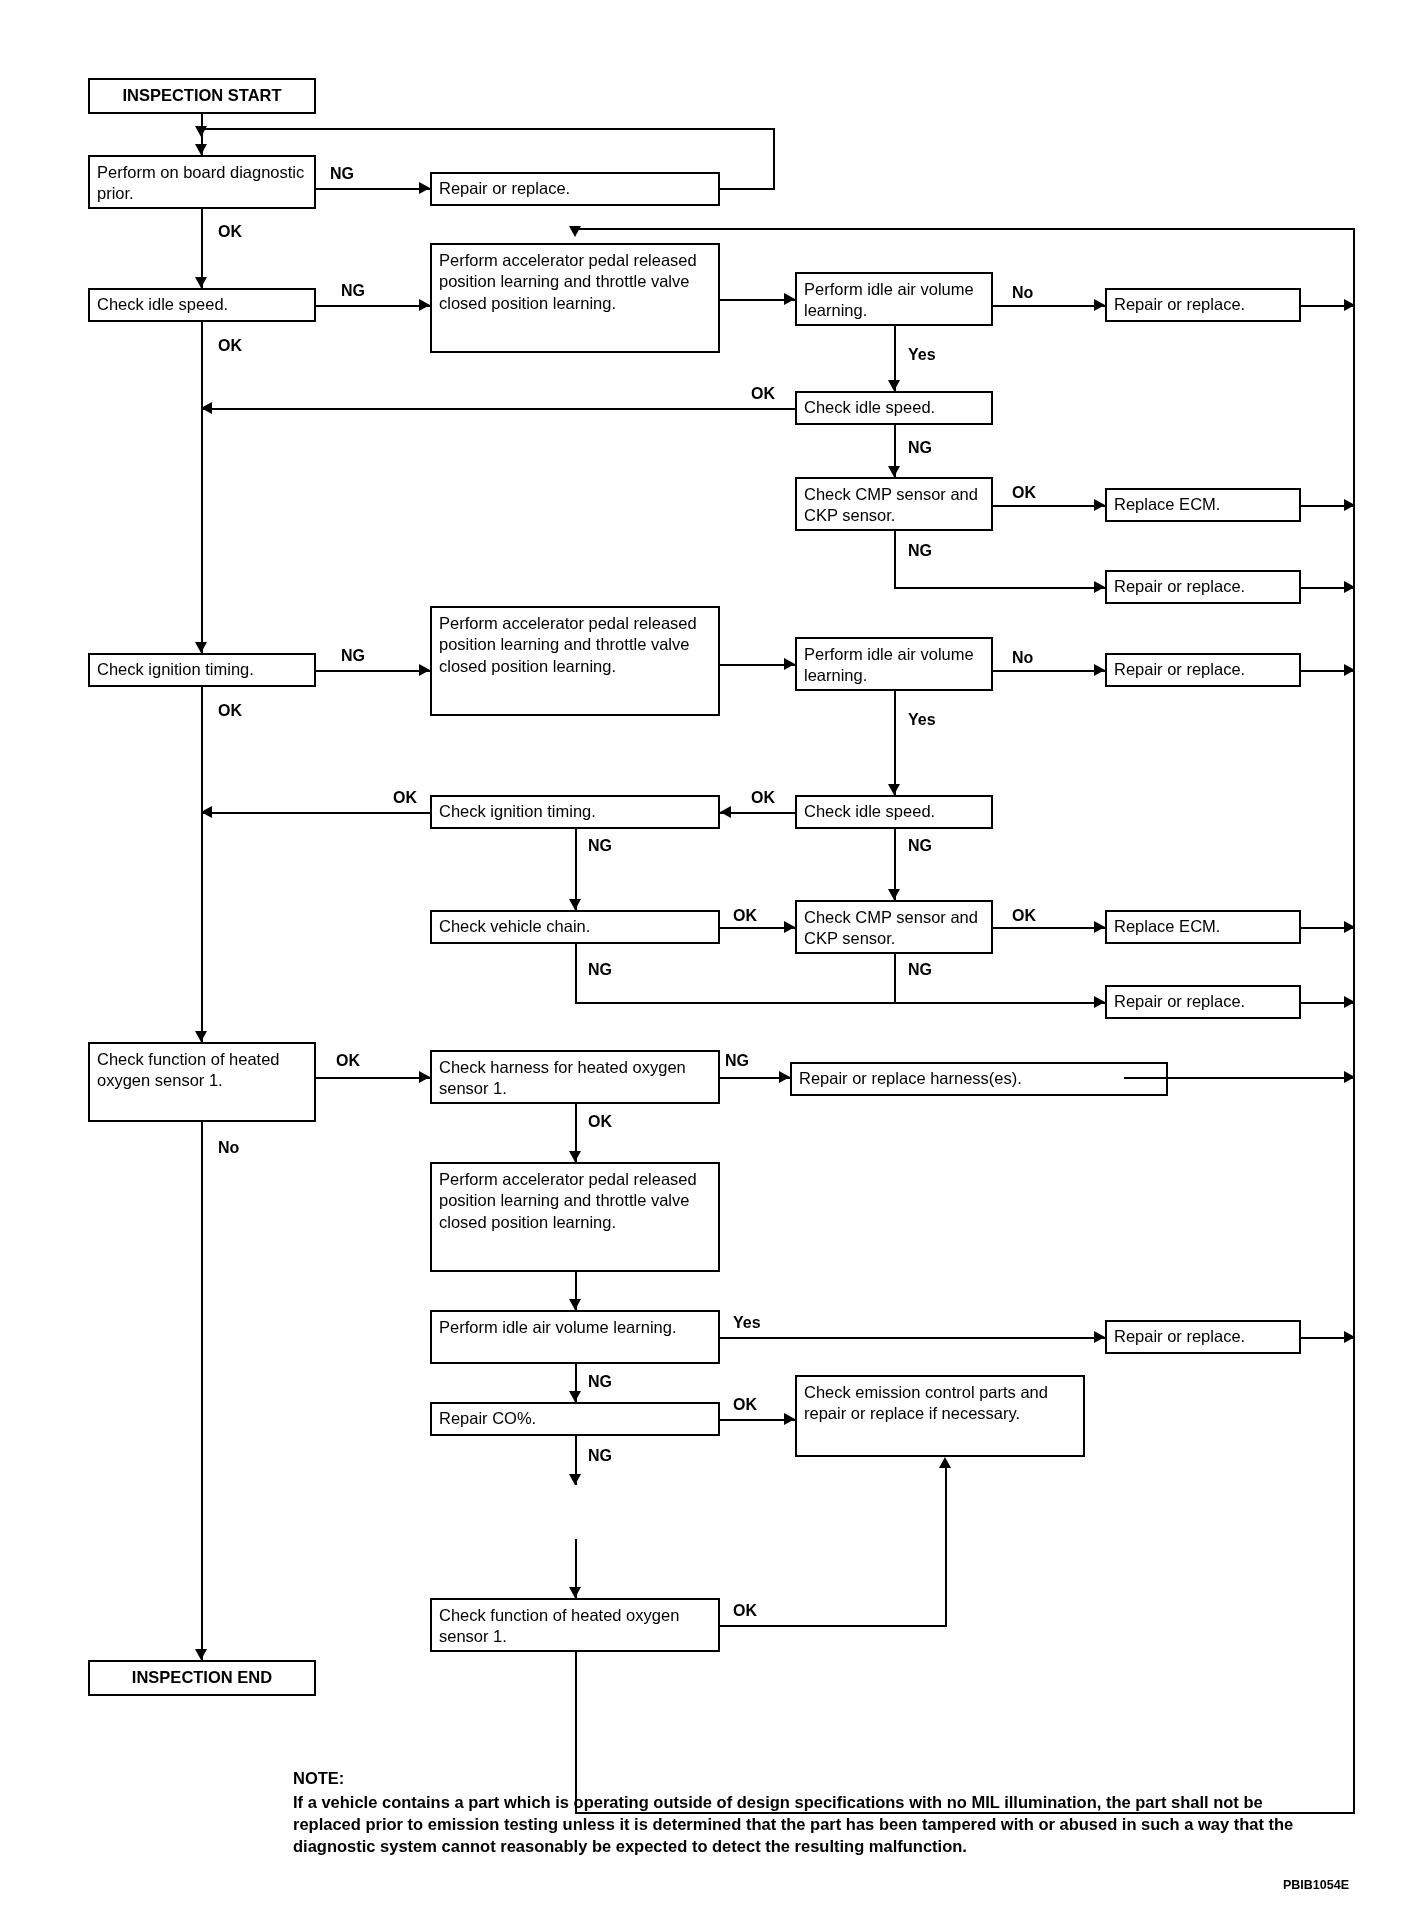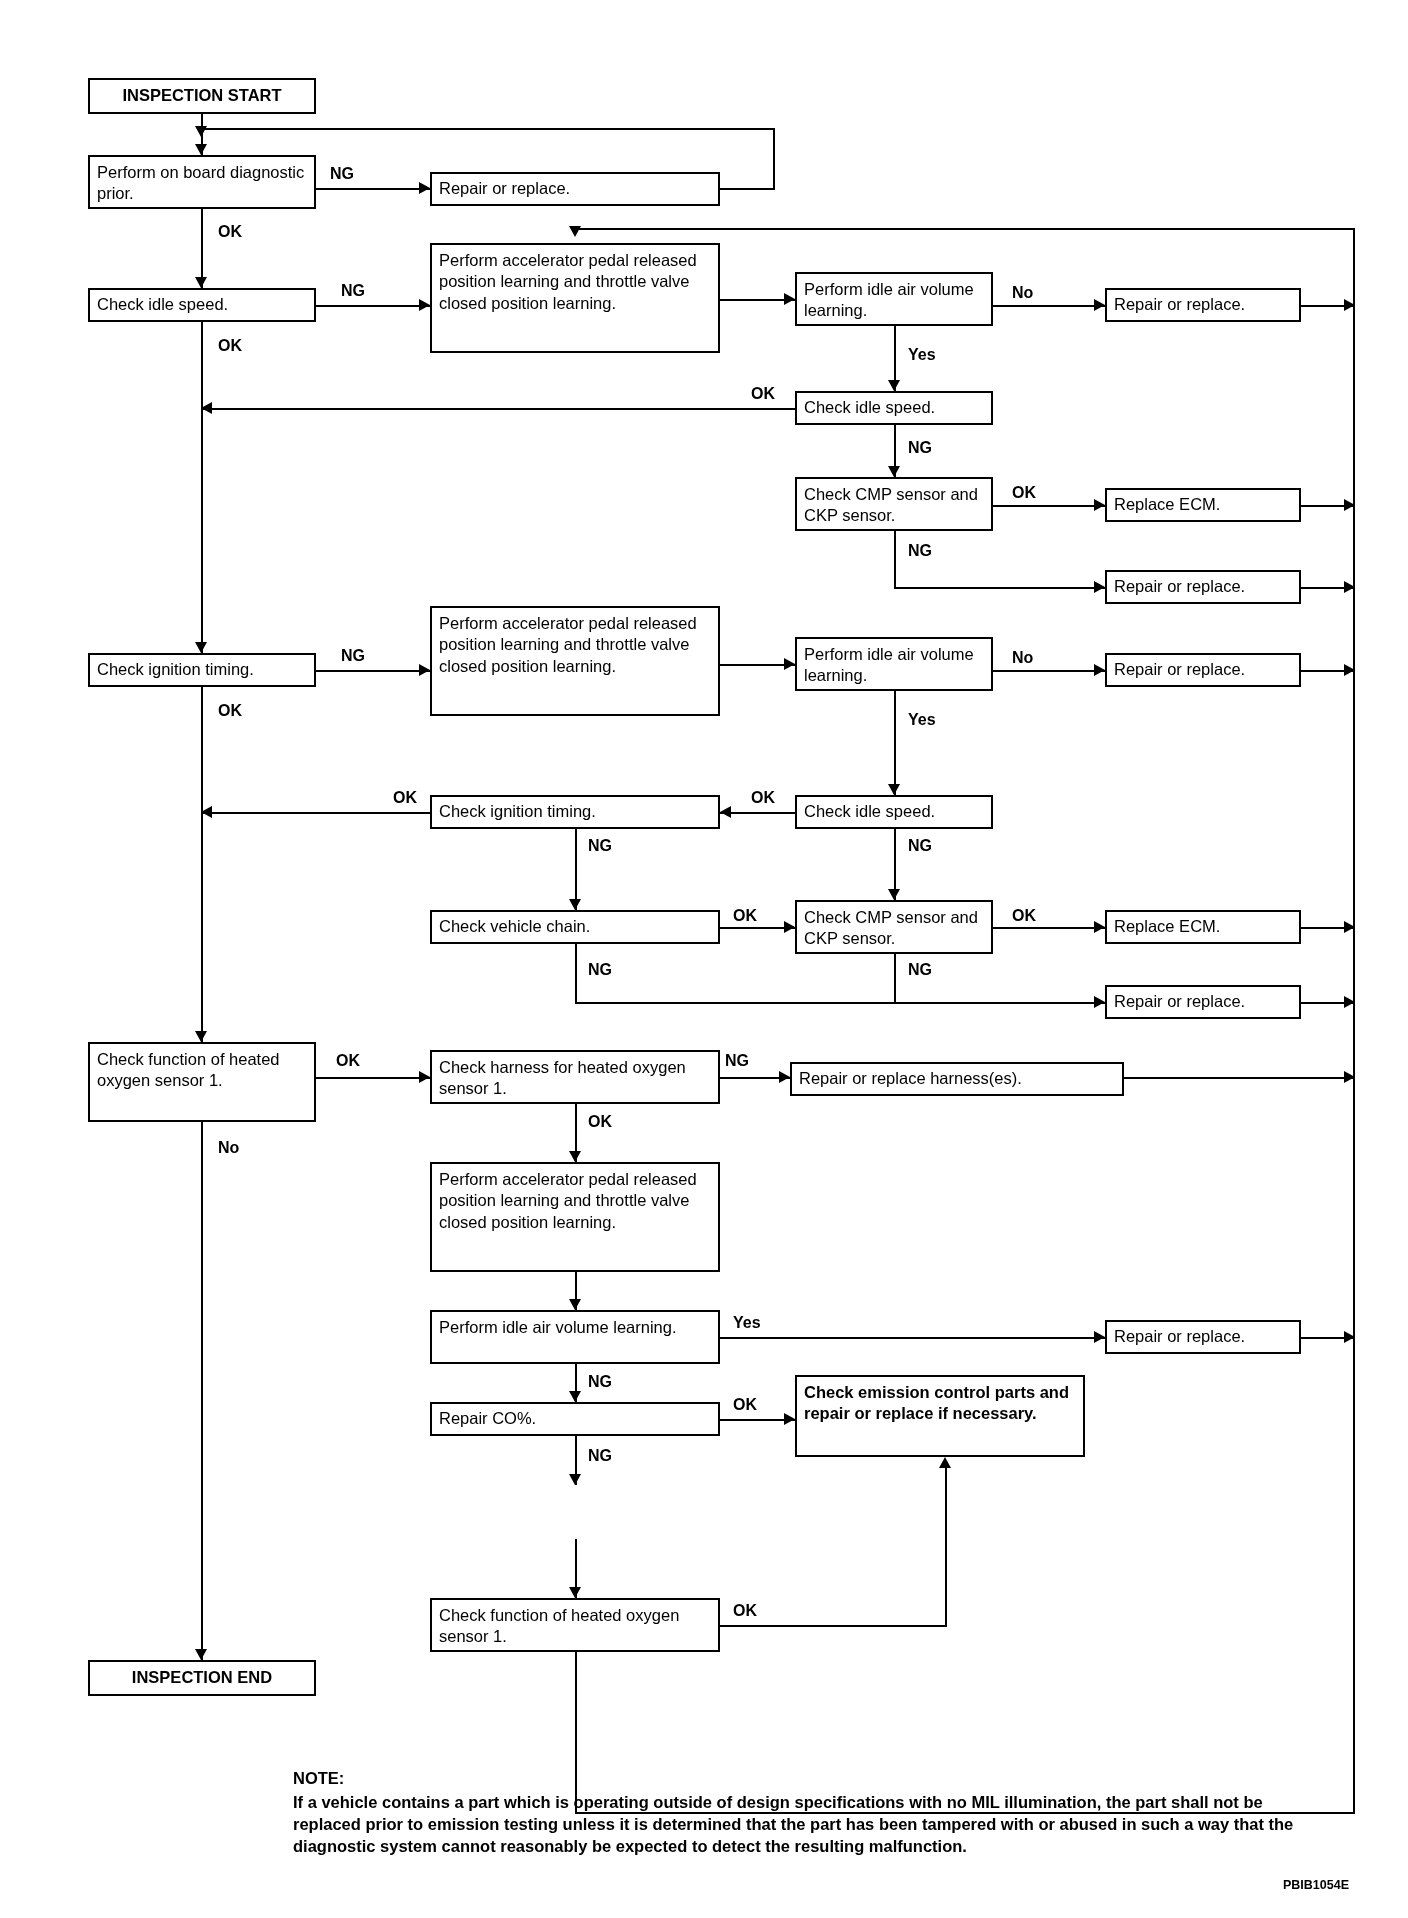--- a/index.html
+++ b/index.html
@@ -66,31 +66,31 @@
   <div class="box" style="left:795px;top:900px;width:198px;height:54px;">Check CMP sensor and CKP sensor.</div>
 
   <div class="box center" style="left:1105px;top:910px;width:196px;height:34px;">Replace ECM.</div>
 
   <div class="box center" style="left:1105px;top:985px;width:196px;height:34px;">Repair or replace.</div>
 
   <div class="box" style="left:88px;top:1042px;width:228px;height:80px;">Check function of heated oxygen sensor 1.</div>
 
   <div class="box" style="left:430px;top:1050px;width:290px;height:54px;">Check harness for heated oxygen sensor 1.</div>
 
-  <div class="box center" style="left:790px;top:1062px;width:334px;height:34px;">Repair or replace harness(es).</div>
+  <div class="box center" style="left:790px;top:1062px;width:378px;height:34px;">Repair or replace harness(es).</div>
 
   <div class="box" style="left:430px;top:1162px;width:290px;height:110px;">Perform accelerator pedal released position learning and throttle valve closed position learning.</div>
 
   <div class="box" style="left:430px;top:1310px;width:290px;height:54px;">Perform idle air volume learning.</div>
 
   <div class="box center" style="left:1105px;top:1320px;width:196px;height:34px;">Repair or replace.</div>
 
   <div class="box center" style="left:430px;top:1402px;width:290px;height:34px;">Repair CO%.</div>
 
-  <div class="box" style="left:795px;top:1375px;width:290px;height:82px;font-weight:bold;">Check emission control parts and repair or replace if necessary.</div>
+  <div class="box" style="left:795px;top:1375px;width:290px;height:82px;">Check emission control parts and repair or replace if necessary.</div>
 
 
   <div class="box" style="left:430px;top:1598px;width:290px;height:54px;">Check function of heated oxygen sensor 1.</div>
 
   <div class="box ctr" style="left:88px;top:1660px;width:228px;height:36px;font-weight:bold;">INSPECTION END</div>
 
   <div class="vline" style="left:201px;top:114px;height:41px;"></div>
   <div class="arr arr-d" style="left:195px;top:144px;"></div>
 
   <div class="hline" style="left:316px;top:188px;width:114px;"></div>

